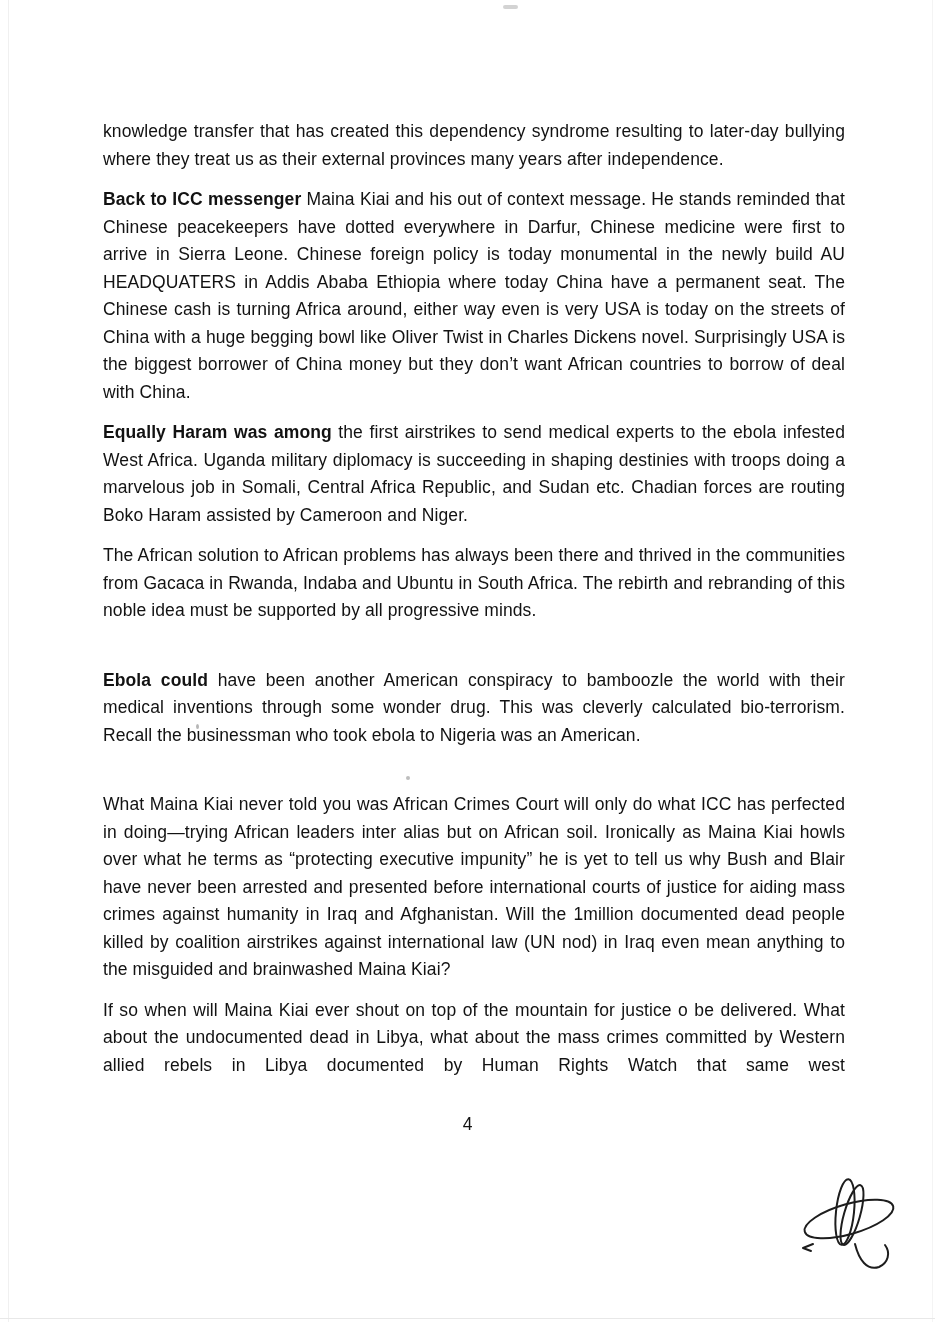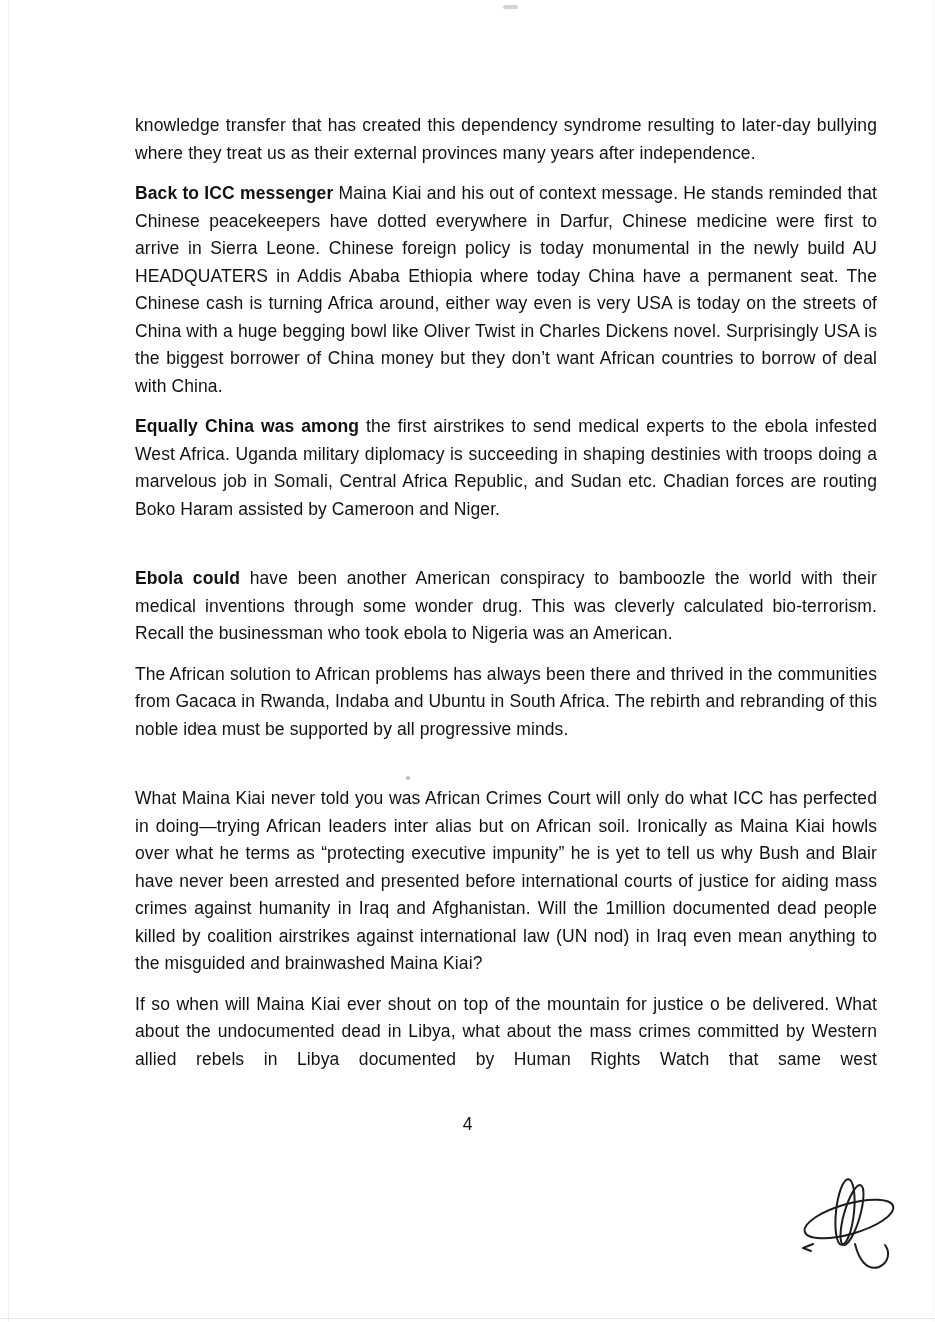--- a/index.html
+++ b/index.html
@@ -18,27 +18,26 @@
     color: #121212;
   }
   
   .edge-left   { position: absolute; left: 8px;  top: 0; bottom: 0; width: 1px; background: #f0f0f0; }
   .edge-right  { position: absolute; right: 2px; top: 0; bottom: 0; width: 1px; background: #f4f4f4; }
   .edge-bottom { position: absolute; left: 0; right: 0; bottom: 3px; height: 1px; background: #e8e8e8; }
 
   .text-block {
     position: absolute;
     left: 103px;
-    top: 112px;
+    top: 118px;
     width: 742px;
     font-size: 17.5px;
     line-height: 27.5px;
     text-align: justify;
     letter-spacing: 0.1px;
-    margin-left: 32px;
   }
   .para { margin: 0 0 13px 0; }
   .para.gap-large { margin-top: 42px; }
   .para b { font-weight: 700; }
   .para.justify-last { text-align-last: justify; }
 
   .page-number {
     position: absolute;
     top: 1114px;
     left: 0;
@@ -83,25 +82,25 @@
   <div class="edge-bottom"></div>
 
   <div class="artifact-top"></div>
 
   <div class="text-block">
 
     <p class="para"><b></b><span>knowledge transfer that has created this dependency syndrome resulting to later-day bullying where they treat us as their external provinces many years after independence.</span></p>
 
     <p class="para"><b>Back to ICC messenger</b><span> Maina Kiai and his out of context message. He stands reminded that Chinese peacekeepers have dotted everywhere in Darfur, Chinese medicine were first to arrive in Sierra Leone. Chinese foreign policy is today monumental in the newly build AU HEADQUATERS in Addis Ababa Ethiopia where today China have a permanent seat. The Chinese cash is turning Africa around, either way even is very USA is today on the streets of China with a huge begging bowl like Oliver Twist in Charles Dickens novel. Surprisingly USA is the biggest borrower of China money but they don’t want African countries to borrow of deal with China.</span></p>
 
-    <p class="para"><b>Equally China was among</b><span> the first airstrikes to send medical experts to the ebola infested West Africa. Uganda military diplomacy is succeeding in shaping destinies with troops doing a marvelous job in Somali, Central Africa Republic, and Sudan etc. Chadian forces are routing Boko Haram assisted by Cameroon and Niger.</span></p>
+    <p class="para"><b>Equally Haram was among</b><span> the first airstrikes to send medical experts to the ebola infested West Africa. Uganda military diplomacy is succeeding in shaping destinies with troops doing a marvelous job in Somali, Central Africa Republic, and Sudan etc. Chadian forces are routing Boko Haram assisted by Cameroon and Niger.</span></p>
+
+    <p class="para"><b></b><span>The African solution to African problems has always been there and thrived in the communities from Gacaca in Rwanda, Indaba and Ubuntu in South Africa. The rebirth and rebranding of this noble idea must be supported by all progressive minds.</span></p>
 
     <p class="para gap-large"><b>Ebola could</b><span> have been another American conspiracy to bamboozle the world with their medical inventions through some wonder drug. This was cleverly calculated bio-terrorism. Recall the businessman who took ebola to Nigeria was an American.</span></p>
-
-    <p class="para"><b></b><span>The African solution to African problems has always been there and thrived in the communities from Gacaca in Rwanda, Indaba and Ubuntu in South Africa. The rebirth and rebranding of this noble idea must be supported by all progressive minds.</span></p>
 
     <p class="para gap-large"><b></b><span>What Maina Kiai never told you was African Crimes Court will only do what ICC has perfected in doing—trying African leaders inter alias but on African soil. Ironically as Maina Kiai howls over what he terms as “protecting executive impunity” he is yet to tell us why Bush and Blair have never been arrested and presented before international courts of justice for aiding mass crimes against humanity in Iraq and Afghanistan. Will the 1million documented dead people killed by coalition airstrikes against international law (UN nod) in Iraq even mean anything to the misguided and brainwashed Maina Kiai?</span></p>
 
     <p class="para justify-last"><b></b><span>If so when will Maina Kiai ever shout on top of the mountain for justice o be delivered. What about the undocumented dead in Libya, what about the mass crimes committed by Western allied rebels in Libya documented by Human Rights Watch that same west</span></p>
 
   </div>
 
   <div class="artifact-dot-word"></div>
   <div class="artifact-dot-mid"></div>
 

